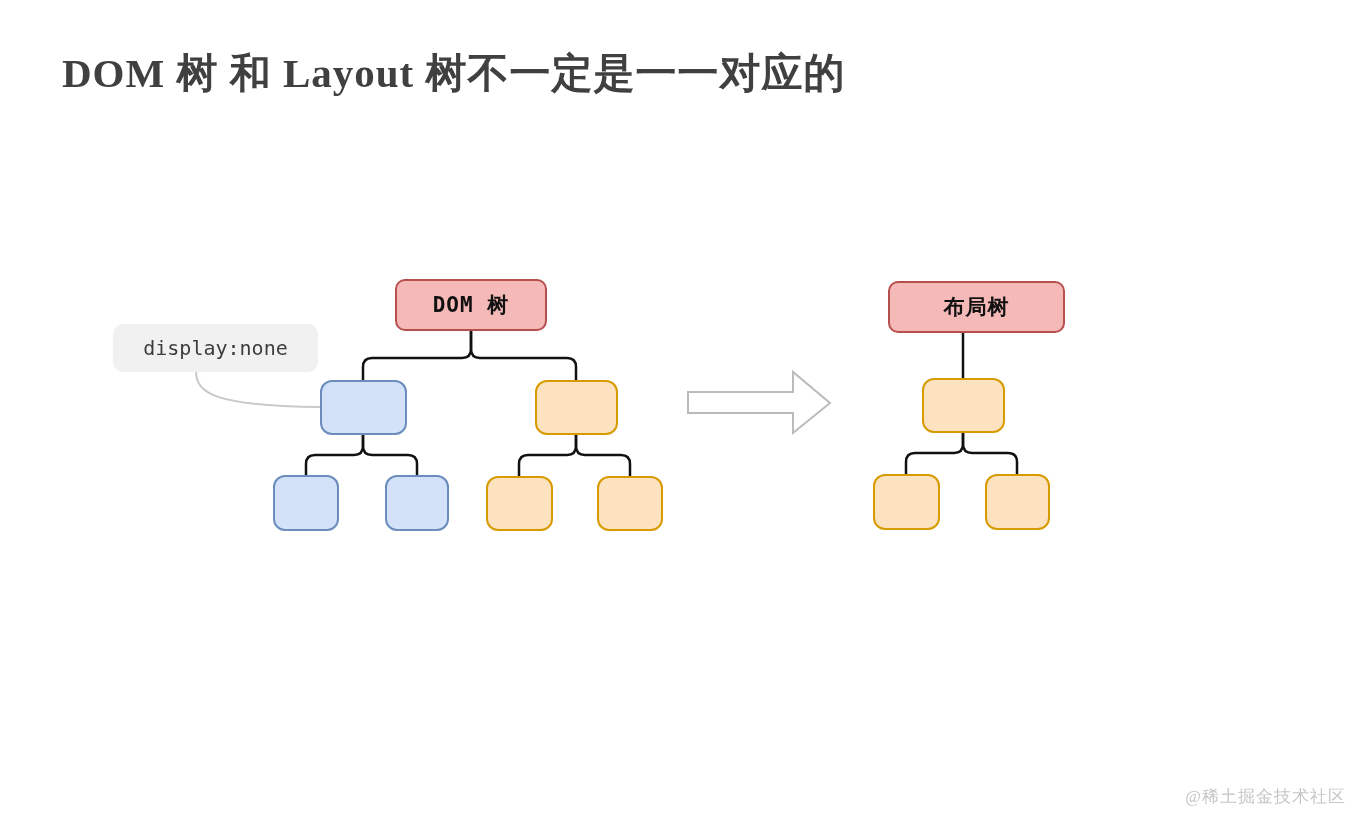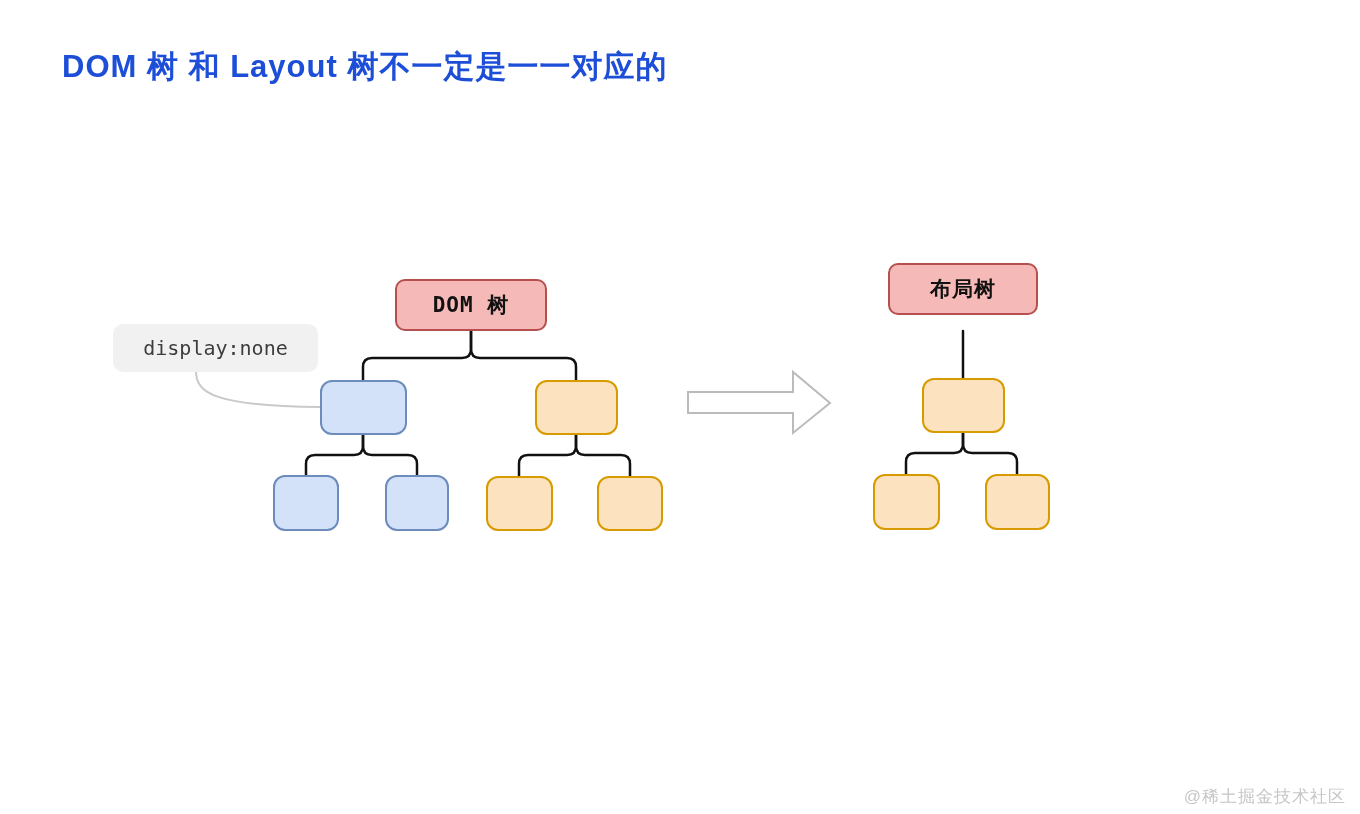--- a/index.html
+++ b/index.html
@@ -13,24 +13,24 @@
   }
   .stage {
     position: relative;
     width: 1360px;
     height: 814px;
   }
   .page-title {
     position: absolute;
     left: 62px;
     top: 46px;
-    font-family: Liberation Sans, sans-serif;
-    font-size: 31px;
+    font-family: Liberation Serif, serif;
+    font-size: 41px;
     font-weight: 600;
-    color: #1d4ed8;
+    color: #404040;
     letter-spacing: 1px;
     white-space: nowrap;
   }
   .node {
     position: absolute;
     box-sizing: border-box;
     border-radius: 12px;
     border: 2px solid transparent;
     display: flex;
     align-items: center;
@@ -73,21 +73,21 @@
   .connector-layer {
     position: absolute;
     left: 0;
     top: 0;
     pointer-events: none;
   }
   .watermark {
     position: absolute;
     right: 14px;
     bottom: 6px;
-    font-family: Liberation Sans, sans-serif;
+    font-family: Liberation Serif, serif;
     font-size: 17px;
     color: #c6c6c6;
     letter-spacing: 1px;
   }
 </style>
 </head>
 <body>
 
 <div class="stage">
 
@@ -122,21 +122,21 @@
   <div class="node node-red" style="left:395px; top:279px; width:152px; height:52px;">
     <span>DOM 树</span>
   </div>
   <div class="node node-blue" style="left:320px; top:380px; width:87px; height:55px;"></div>
   <div class="node node-orange" style="left:535px; top:380px; width:83px; height:55px;"></div>
   <div class="node node-blue" style="left:273px; top:475px; width:66px; height:56px;"></div>
   <div class="node node-blue" style="left:385px; top:475px; width:64px; height:56px;"></div>
   <div class="node node-orange" style="left:486px; top:476px; width:67px; height:55px;"></div>
   <div class="node node-orange" style="left:597px; top:476px; width:66px; height:55px;"></div>
 
-  <div class="node node-red" style="left:888px; top:263px; width:150px; height:52px;">
+  <div class="node node-red" style="left:888px; top:281px; width:177px; height:52px;">
     <span>布局树</span>
   </div>
   <div class="node node-orange" style="left:922px; top:378px; width:83px; height:55px;"></div>
   <div class="node node-orange" style="left:873px; top:474px; width:67px; height:56px;"></div>
   <div class="node node-orange" style="left:985px; top:474px; width:65px; height:56px;"></div>
 
   <div class="watermark">@稀土掘金技术社区</div>
 
 </div>
 

